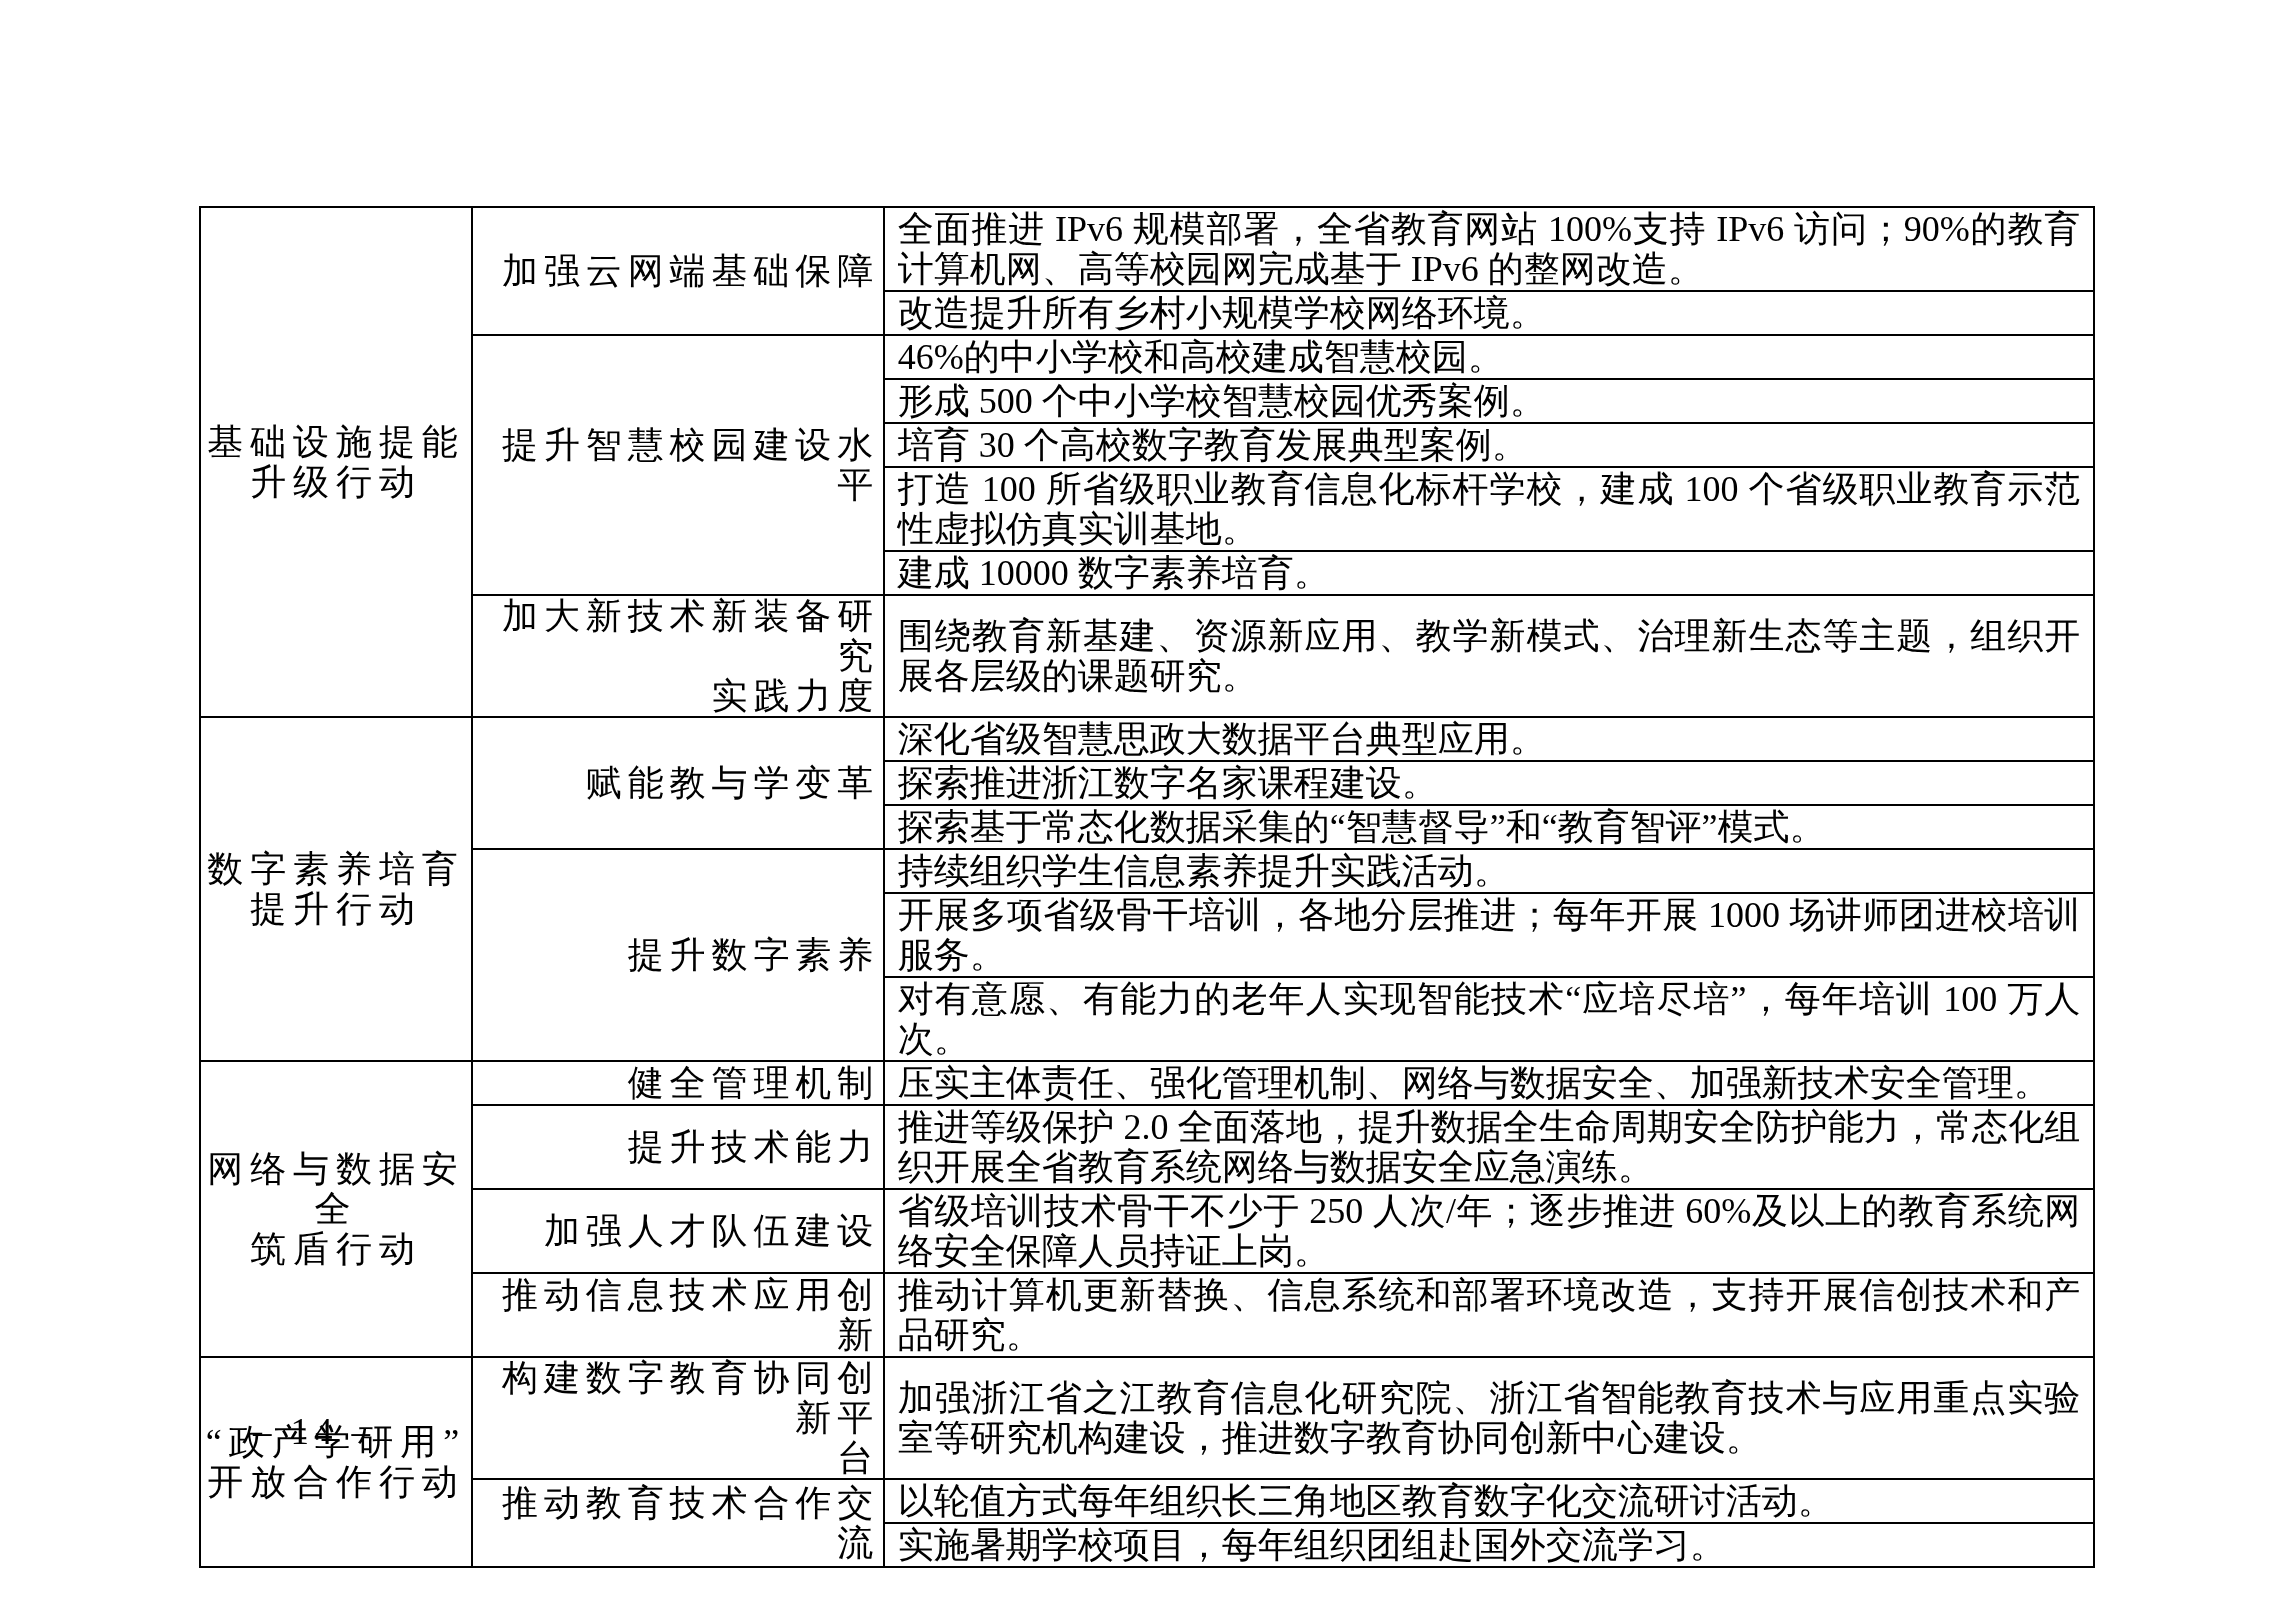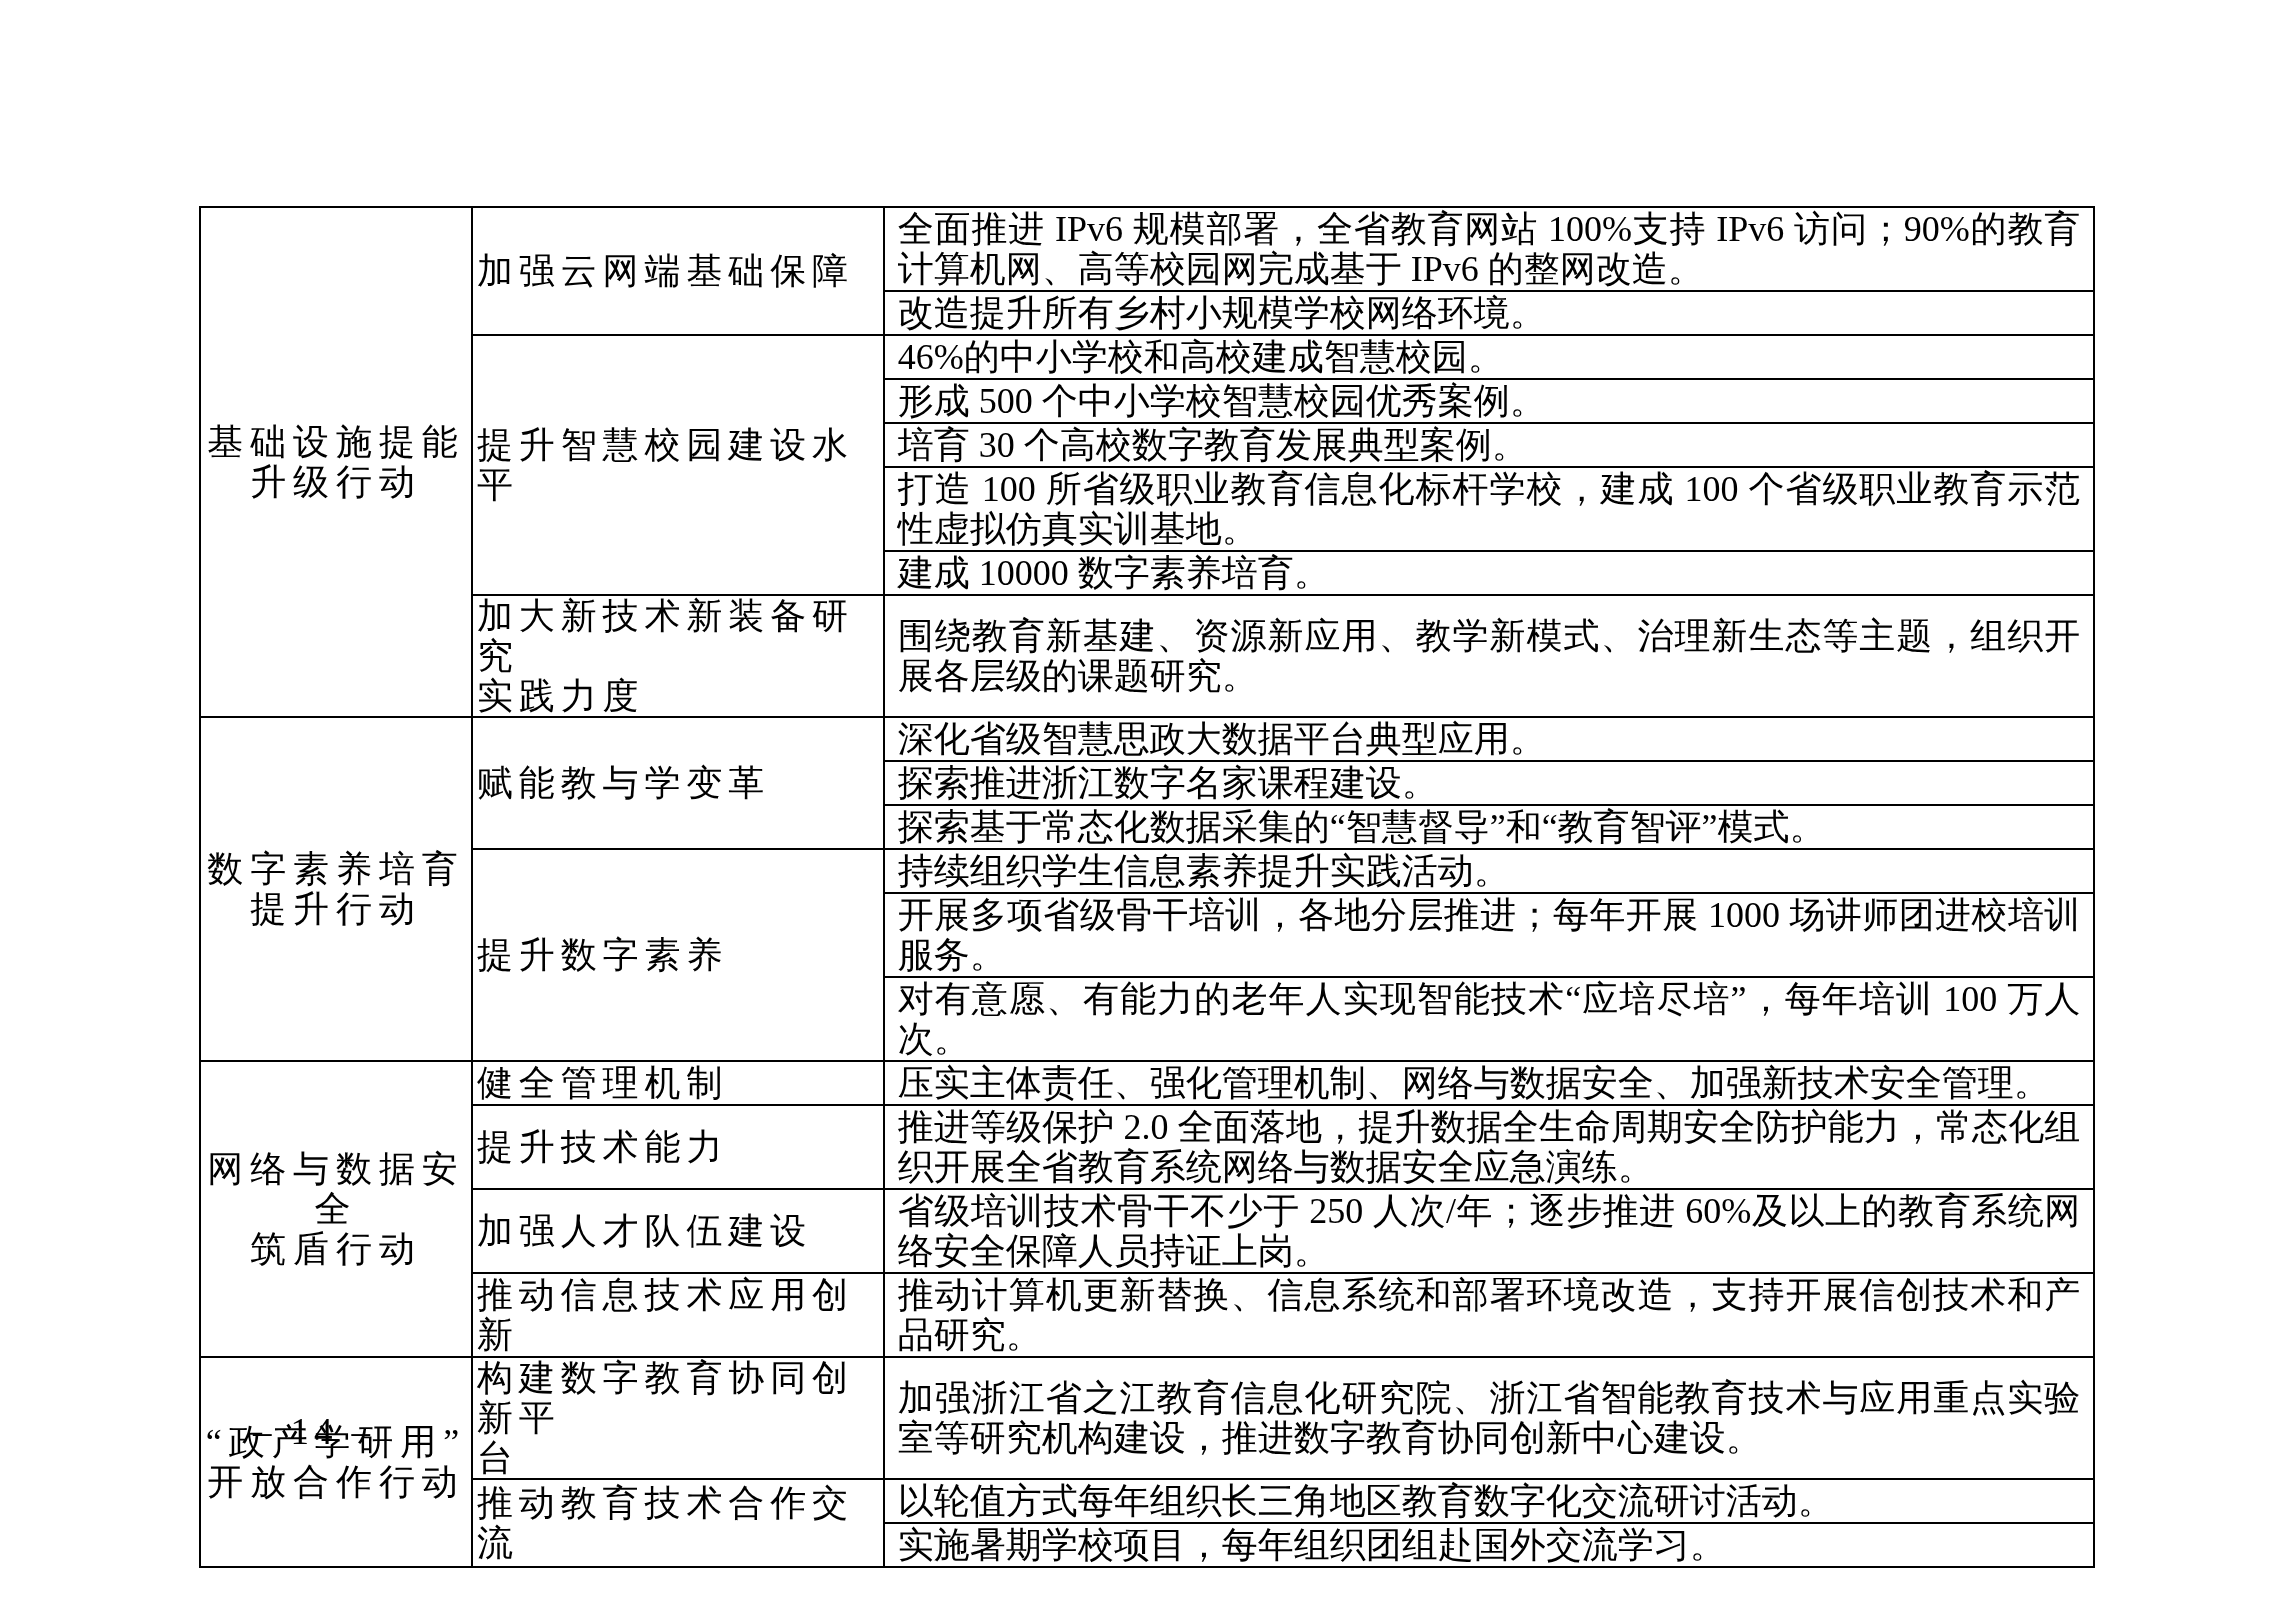--- a/index.html
+++ b/index.html
@@ -28,21 +28,21 @@
   }
   td.c1{
     width:272px;
     text-align:center;
     letter-spacing:6.9px;
     white-space:pre-line;
     padding:0 3.9px;
   }
   td.c2{
     width:412px;
-    text-align:left;
+    text-align:right;
     letter-spacing:5.9px;
     white-space:pre-line;
     padding:0 3.9px;
     border-radius:9px;
   }
   td.c3{
     width:1210px;
     text-align:justify;
     text-justify:inter-character;
     padding:1px 12.7px;

